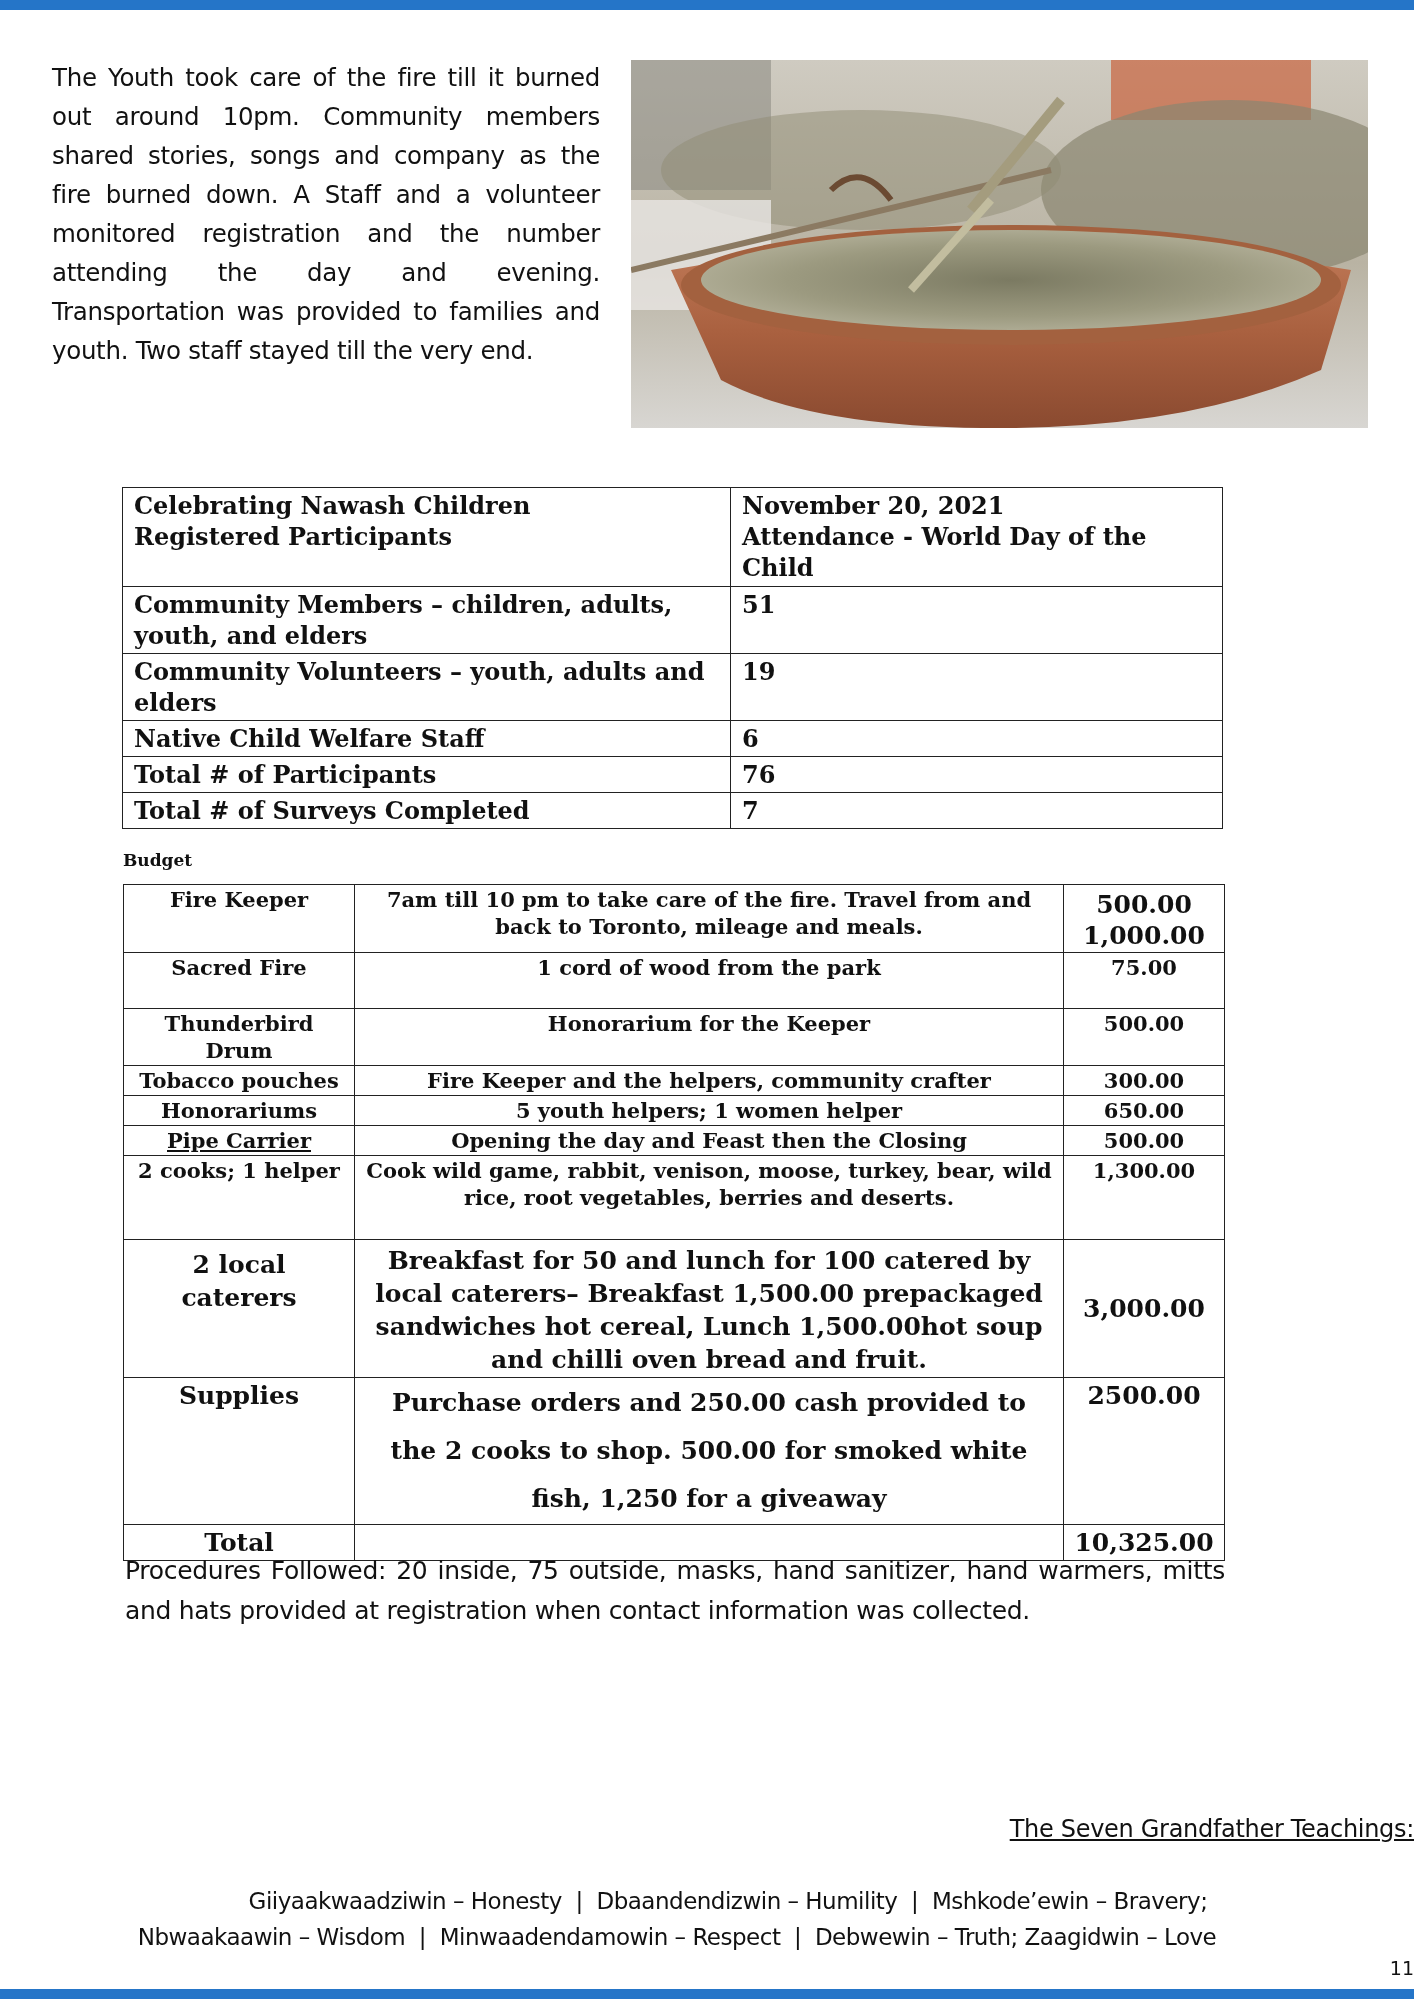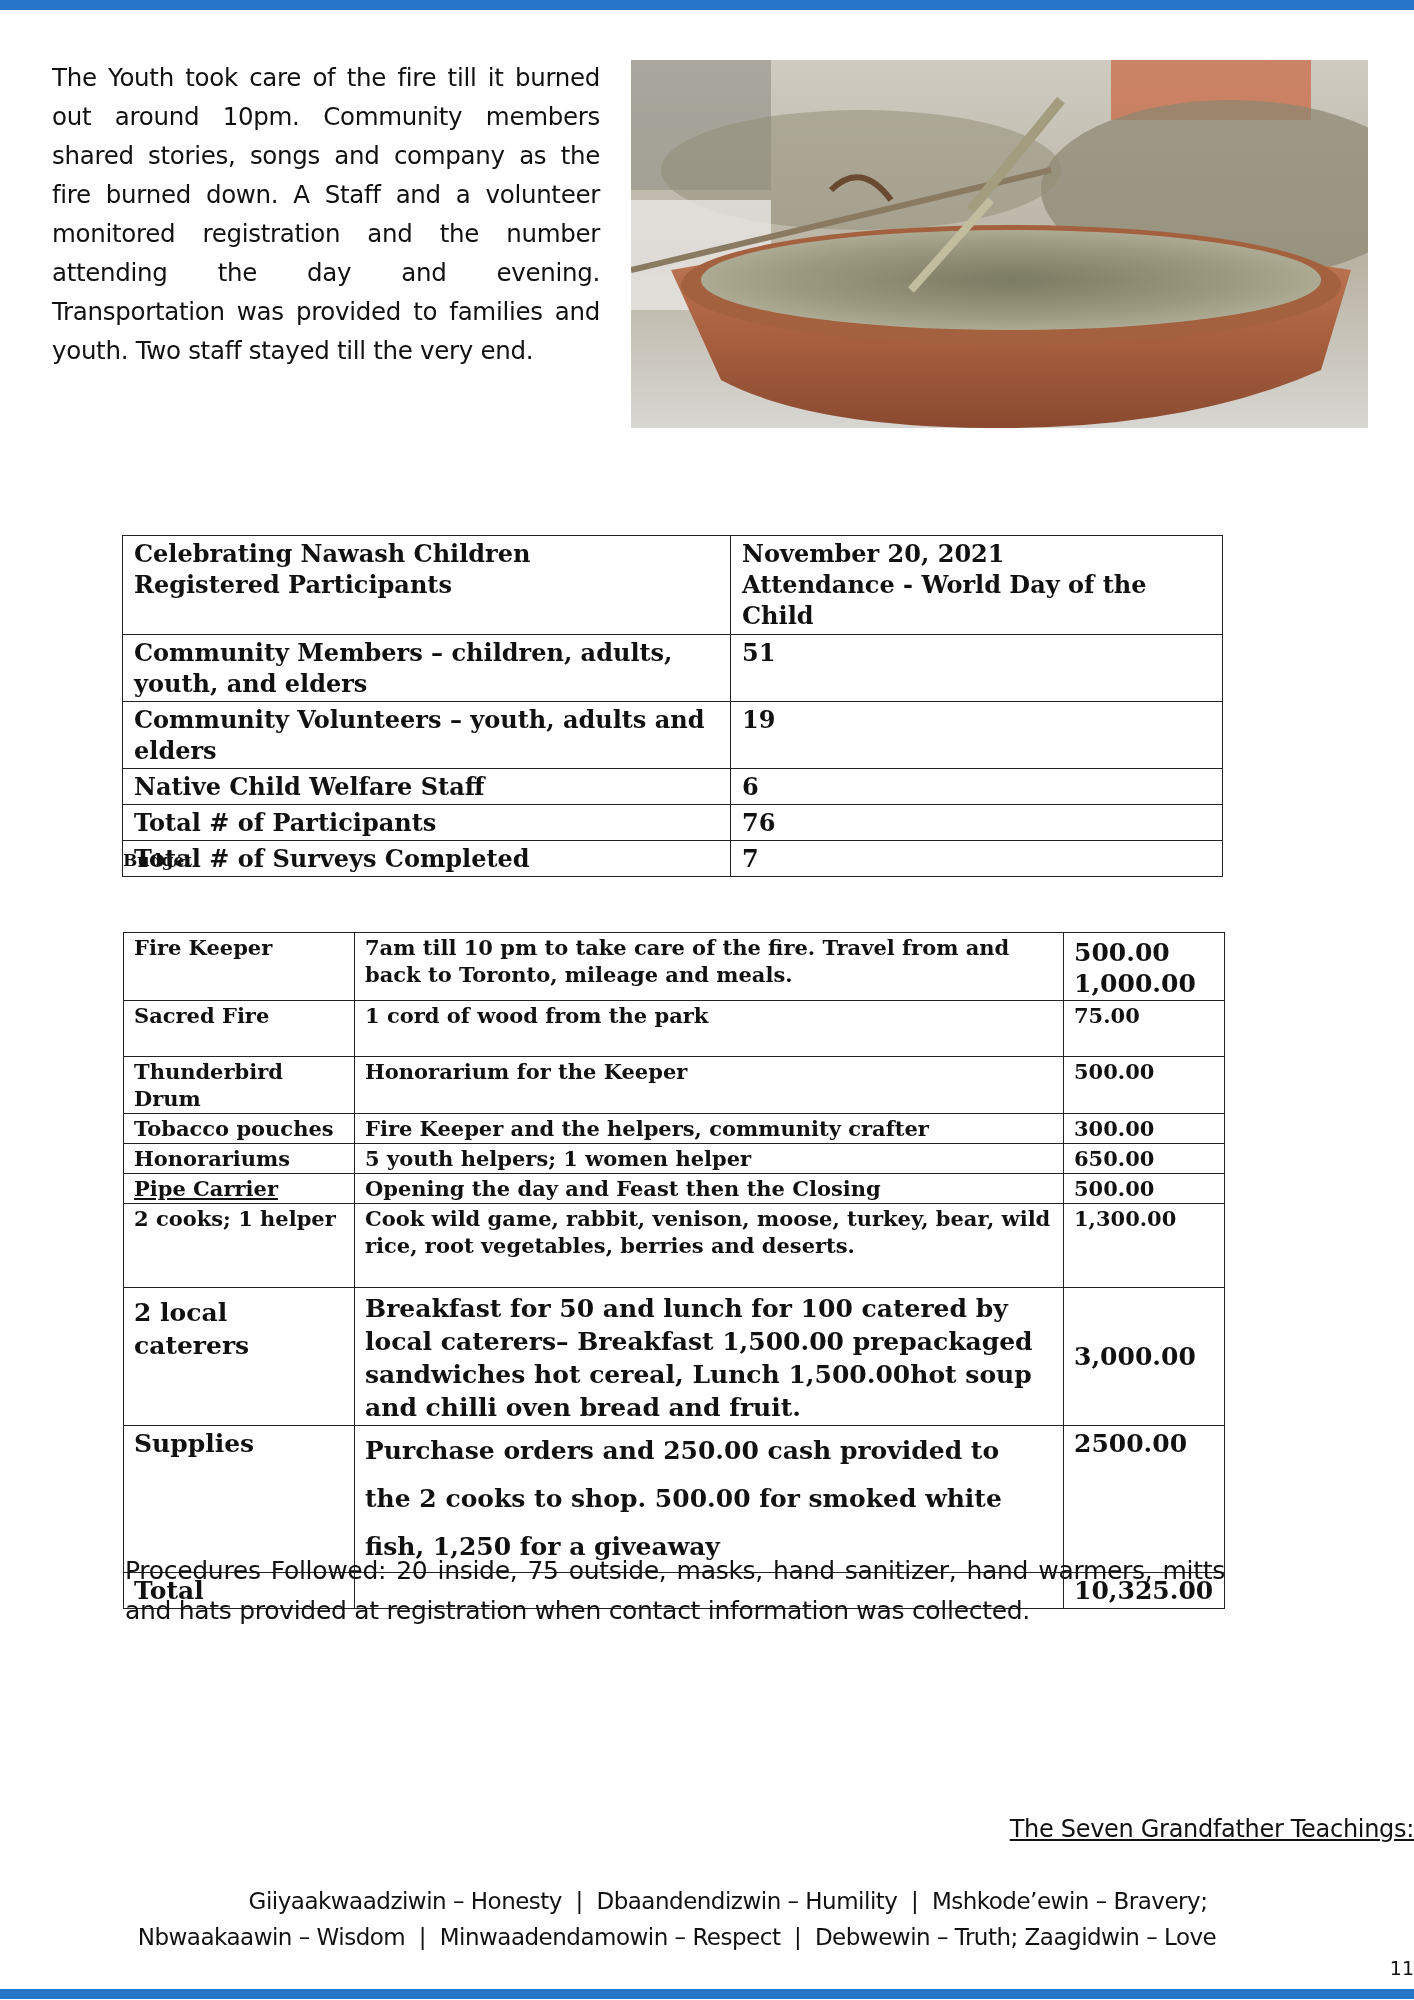--- a/index.html
+++ b/index.html
@@ -3,28 +3,28 @@
 <meta charset="utf-8">
 <style>
   html, body { margin:0; padding:0; }
   body { width:1414px; height:2000px; position:relative; background:#ffffff; overflow:hidden; color:#111; }
   .bar { position:absolute; left:0; width:1414px; height:10px; background:#2575c8; }
   .bar.top { top:0; }
   .bar.bottom { top:1989px; }
   .intro { position:absolute; left:52px; top:58px; width:548px; font-family:"DejaVu Sans", sans-serif; font-size:24.5px; line-height:39px; text-align:justify; letter-spacing:-0.3px; }
   .photo { position:absolute; left:631px; top:60px; width:737px; height:368px; overflow:hidden; background:#d9d6cf; }
   .photo svg { display:block; }
-  table { border-collapse:collapse; position:absolute; font-family:"DejaVu Serif", serif;margin-top:48px; }
+  table { border-collapse:collapse; position:absolute; font-family:"DejaVu Serif", serif; }
   td { border:1.5px solid #222; vertical-align:top; padding:2px 10px;font-weight:bold; }
   .att { left:122px; top:487px; width:1101px; font-size:24px; line-height:31px; }
   .att td { padding:2px 11px; }
   .att .b { font-weight:bold; }
   .budget-title { position:absolute; left:123px; top:850px; font-family:"DejaVu Serif", serif; font-weight:bold; font-size:17px; }
   .bud { left:123px; top:884px; width:1102px; font-size:21px; line-height:27px; }
-  .bud td { padding:1px 10px; }
+  .bud td { padding:1px 10px;text-align:center; }
   .bud .big { font-size:25px; line-height:33px; }
   .ul { text-decoration:underline; }
   .proc { position:absolute; left:125px; top:1551px; width:1100px; font-family:"DejaVu Sans", sans-serif; font-size:25px; line-height:39.5px; letter-spacing:-0.3px; }
   .proc p { margin:0; text-align:justify; }
   .teach-title { position:absolute; left:0; width:1414px; top:1815px; text-align:right; font-family:"DejaVu Sans", sans-serif; font-size:24px; text-decoration:underline; letter-spacing:-0.3px; }
   .teach-line { position:absolute; left:0; width:1414px; text-align:center; font-family:"DejaVu Sans", sans-serif; font-size:23px; letter-spacing:-0.5px; }
   .t1 { top:1888px; padding-left:42px; box-sizing:border-box; }
   .t2 { top:1924px; left:-30px; }
   .pnum { position:absolute; left:0; width:1414px; top:1957px; text-align:right; font-family:"DejaVu Sans", sans-serif; font-size:19px; }
 </style>

